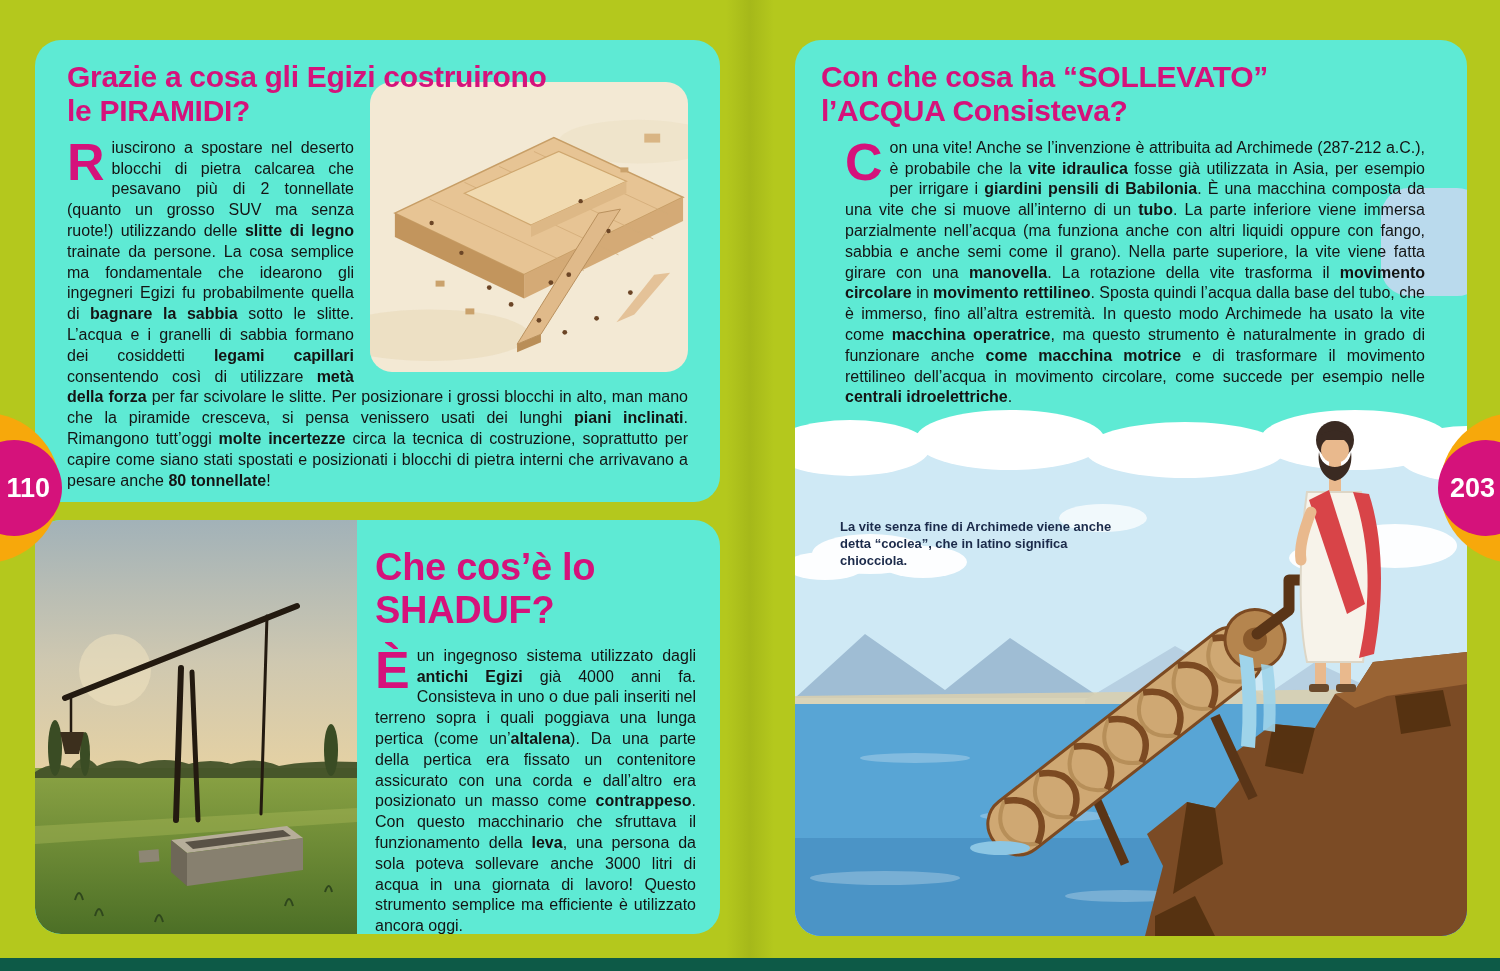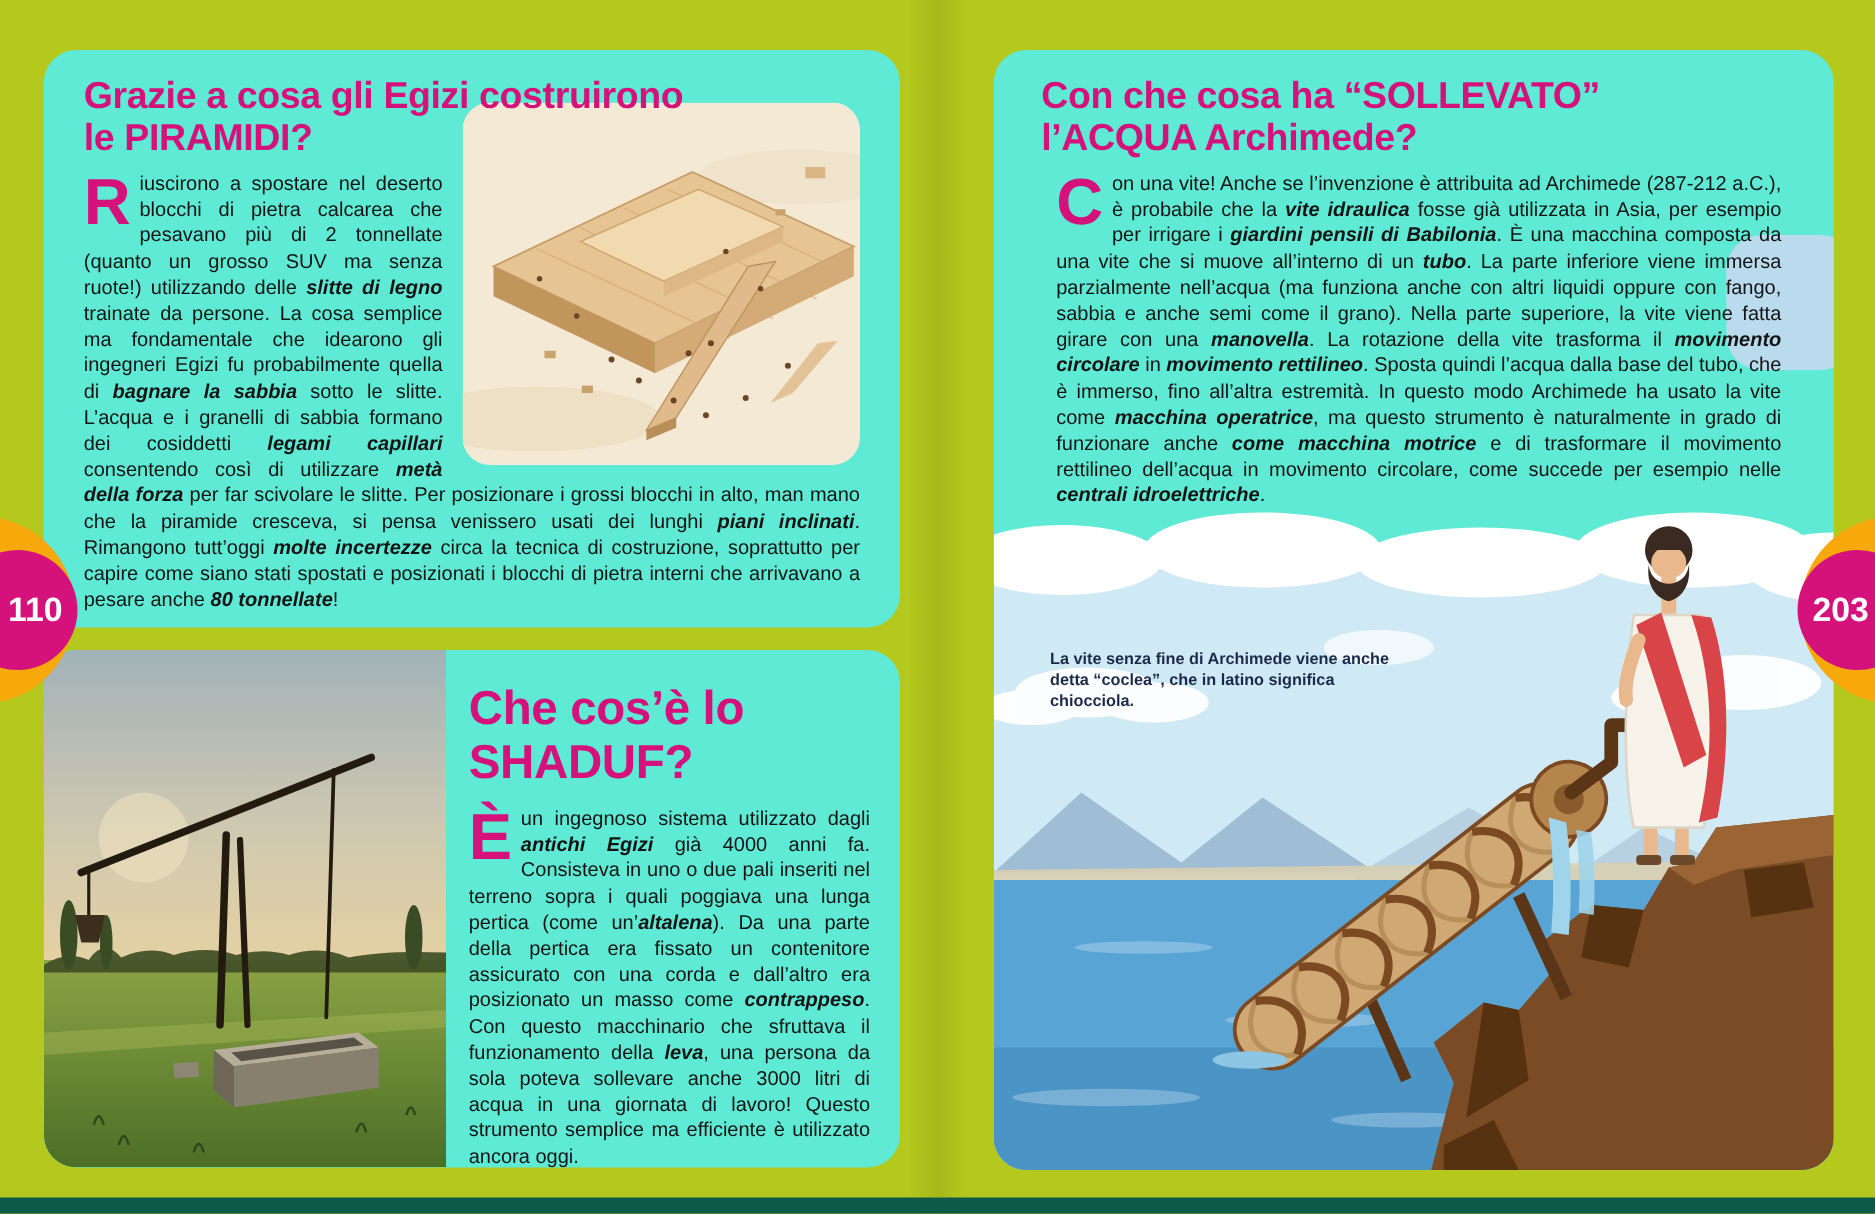--- a/index.html
+++ b/index.html
@@ -21,21 +21,21 @@
     pointer-events:none; z-index:5;
   }
   .bottom-strip { position:absolute; left:0; right:0; bottom:0; height:13px; background:#0d5a47; z-index:6; }
 
   .card { position:absolute; background:#5eead4; border-radius:26px; }
 
   .card-title { color:#d5127b; font-weight:800; font-size:30px; line-height:1.13; letter-spacing:-0.3px; }
   .card-title .tline { display:block; }
 
   .body-text { font-size:16px; line-height:1.3; text-align:justify; color:#141414; }
-  .body-text .b { font-weight:700;font-style:italic; }
+  .body-text .b { font-weight:700; }
   .dropcap {
     float:left; color:#d5127b; font-size:52px; font-weight:800;
     line-height:0.8; margin:4px 7px 0 0;
   }
 
   
   .card-pyramids { left:35px; top:40px; width:685px; height:462px; padding:20px 32px; overflow:hidden; }
   .card-pyramids .body-text { margin-top:10px; }
   .pyramid-illo {
     float:right; width:318px; height:290px; border-radius:22px; overflow:hidden;
@@ -44,21 +44,21 @@
 
   
   .card-shaduf { left:35px; top:520px; width:685px; height:414px; overflow:hidden; }
   .shaduf-photo { position:absolute; left:0; top:0; width:322px; height:414px; border-radius:26px 0 0 26px; overflow:hidden; }
   .shaduf-text { position:absolute; left:340px; right:24px; top:26px; }
   .title-shaduf { font-size:38px; }
   .shaduf-text .body-text { margin-top:14px; }
 
   
   .card-archimedes { left:45px; top:40px; width:672px; height:896px; padding-top:20px; overflow:hidden; }
-  .card-archimedes .card-title { margin-left:38px; width:540px; position:relative; z-index:2; }
+  .card-archimedes .card-title { margin-left:26px; width:540px; position:relative; z-index:2; }
   .arch-body { margin:10px 42px 0 50px; width:580px; position:relative; z-index:2; }
   .cloud-deco {
     position:absolute; right:-18px; top:148px; width:104px; height:108px;
     background:#badaed; border-radius:28px; z-index:1;
   }
   .illo-caption {
     position:absolute; left:45px; top:478px; width:278px; z-index:3;
     font-size:13px; font-weight:700; color:#1b2a4a; line-height:1.32; text-align:left;
   }
   .arch-illo { position:absolute; left:0; top:356px; width:672px; height:540px; z-index:1; }
@@ -183,21 +183,21 @@
         <span>110</span>
       </div>
     </div>
   </section>
 
   <section class="page page-right">
 
     <article class="card card-archimedes">
       <h1 class="card-title">
         <span class="tline">Con che cosa ha “SOLLEVATO”</span>
-        <span class="tline">l’ACQUA Archimede?</span>
+        <span class="tline">l’ACQUA Consisteva?</span>
       </h1>
       <div class="body-text arch-body">
         <span class="dropcap">C</span>
         <span><span>on una vite! Anche se l’invenzione è attribuita ad Archimede (287-212 a.C.), è probabile che la </span><span class="b">vite idraulica</span><span> fosse già utilizzata in Asia, per esempio per irrigare i </span><span class="b">giardini pensili di Babilonia</span><span>. È una macchina composta da una vite che si muove all’interno di un </span><span class="b">tubo</span><span>. La parte inferiore viene immersa parzialmente nell’acqua (ma funziona anche con altri liquidi oppure con fango, sabbia e anche semi come il grano). Nella parte superiore, la vite viene fatta girare con una </span><span class="b">manovella</span><span>. La rotazione della vite trasforma il </span><span class="b">movimento circolare</span><span> in </span><span class="b">movimento rettilineo</span><span>. Sposta quindi l’acqua dalla base del tubo, che è immerso, fino all’altra estremità. In questo modo Archimede ha usato la vite come </span><span class="b">macchina operatrice</span><span>, ma questo strumento è naturalmente in grado di funzionare anche </span><span class="b">come macchina motrice</span><span> e di trasformare il movimento rettilineo dell’acqua in movimento circolare, come succede per esempio nelle </span><span class="b">centrali idroelettriche</span><span>.</span></span>
       </div>
       <div class="cloud-deco"></div>
       <p class="illo-caption">La vite senza fine di Archimede viene anche detta “coclea”, che in latino significa chiocciola.</p>
       <figure class="arch-illo">
         <svg viewBox="0 0 672 540" preserveAspectRatio="none">
           <rect x="0" y="52" width="672" height="488" fill="#cfe9f5"></rect>

